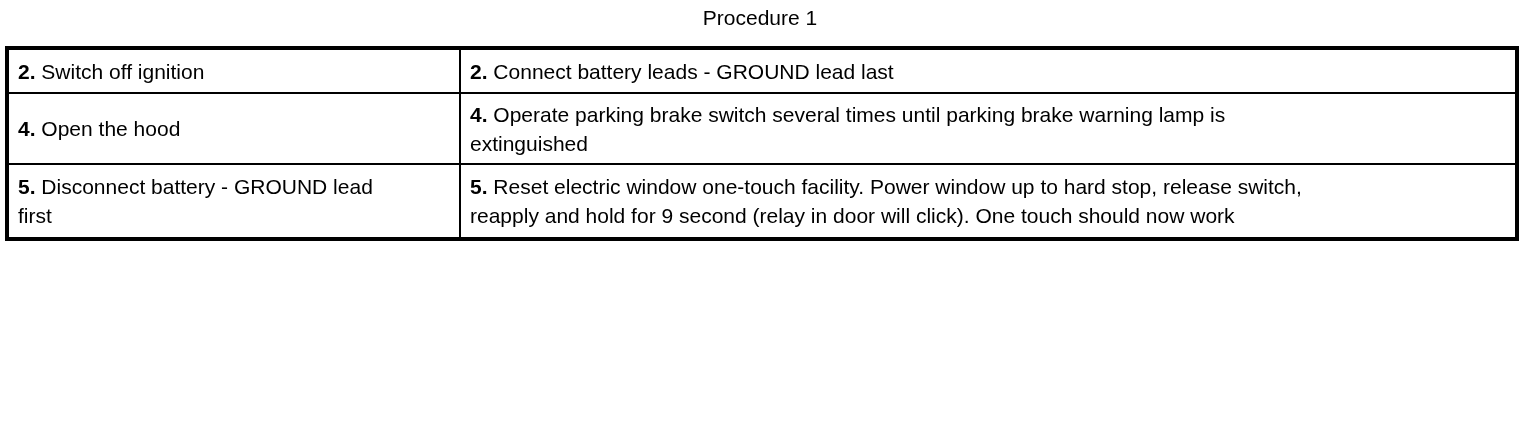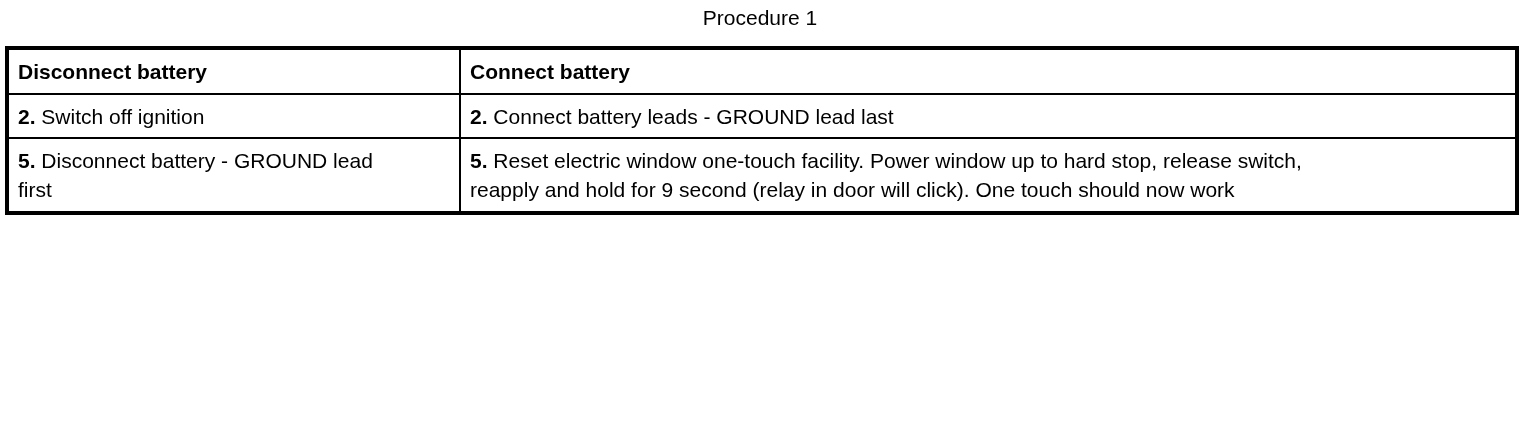--- a/index.html
+++ b/index.html
@@ -61,27 +61,28 @@
 <div class="page">
 
   <div class="doc-title">Procedure 1</div>
 
   <table class="procedure">
     <colgroup>
       <col class="c-left">
       <col class="c-right">
     </colgroup>
     <tbody>
-        <tr class="h-row">
-      <th>Disconnect battery</th>
-      <th>Connect battery</th>
-    </tr>
     <tr class="row-2">
       <td><b>2. </b><span>Switch off ignition</span></td>
       <td><b>2. </b><span>Connect battery leads - GROUND lead last</span></td>
+    </tr>
+    <tr class="row-4">
+      <td><b>4. </b><span>Open the hood</span></td>
+      <td><b>4. </b><span>Operate parking brake switch several times until parking brake warning lamp is
+extinguished</span></td>
     </tr>
     <tr class="row-5">
       <td><b>5. </b><span>Disconnect battery - GROUND lead
 first</span></td>
       <td><b>5. </b><span>Reset electric window one-touch facility. Power window up to hard stop, release switch,
 reapply and hold for 9 second (relay in door will click). One touch should now work</span></td>
     </tr>
   </tbody>
     </table>
 

